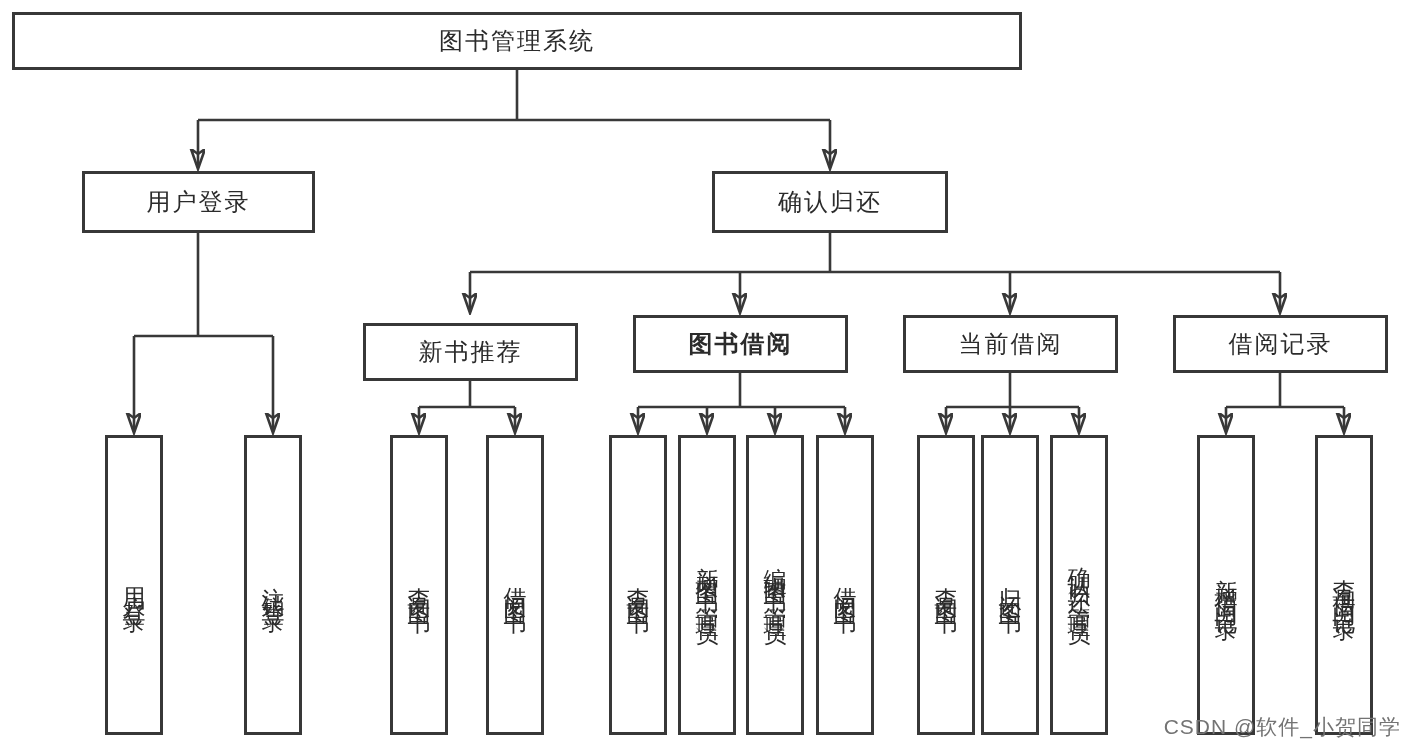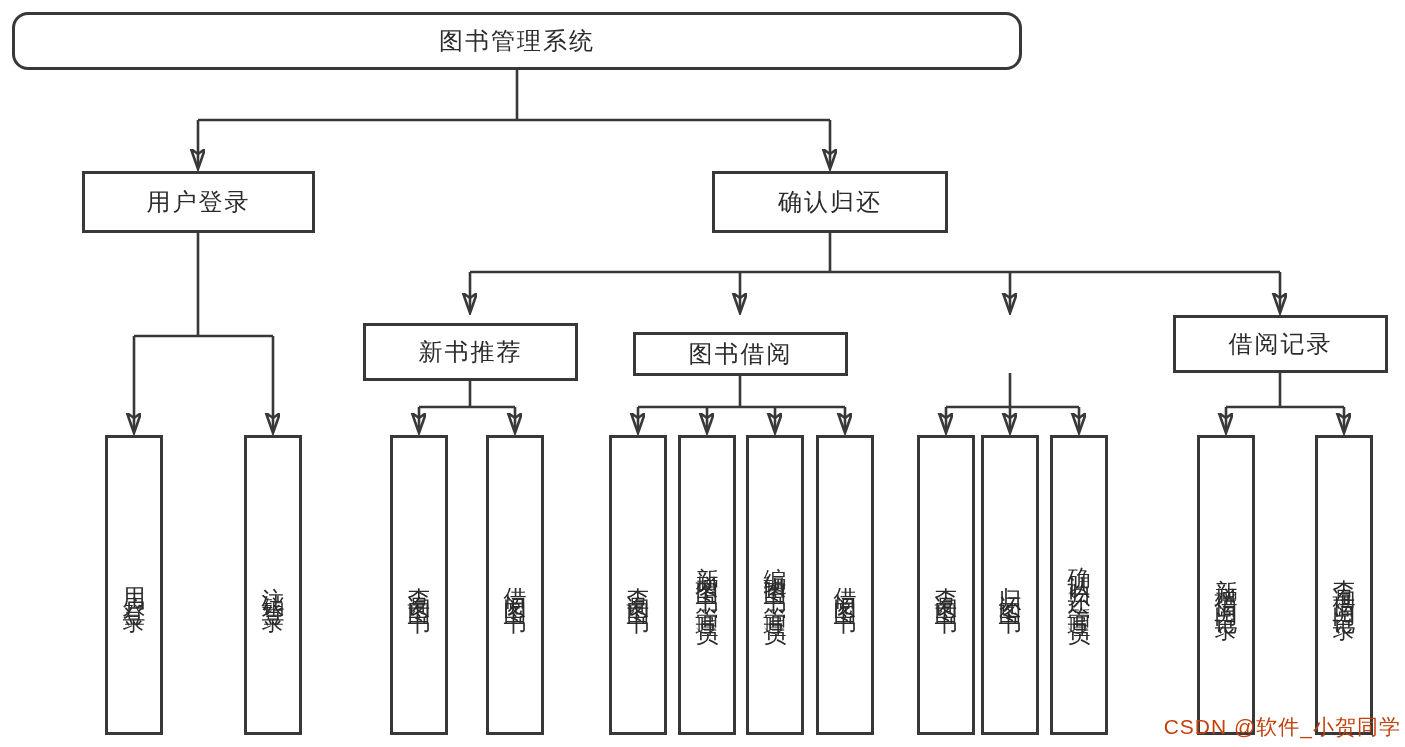--- a/index.html
+++ b/index.html
@@ -13,40 +13,40 @@
     position:absolute; z-index:2; box-sizing:border-box;
     background:#ffffff; border:3px solid #383838; color:#2b2b2b;
     display:flex; align-items:center; justify-content:center;
   }
   .box.h span { font-size:24px; letter-spacing:2px; white-space:nowrap; }
   .box.v span {
     writing-mode:vertical-rl; text-orientation:mixed;
     font-size:23px; letter-spacing:8px; line-height:1;
   }
   
-  .n-root   { left:12px;  top:12px;  width:1010px; height:58px;border-radius:16px; }
+  .n-root   { left:12px;  top:12px;  width:1010px; height:58px; }
   
   .n-login  { left:82px;  top:171px; width:233px; height:62px; }
   .n-mgmt   { left:712px; top:171px; width:236px; height:62px; }
   
   .n-newbook { left:363px;  top:323px; width:215px; height:58px; }
-  .n-borrow  { left:633px;  top:332px; width:215px; height:44px; }
+  .n-borrow  { left:633px;  top:315px; width:215px; height:58px;font-weight:bold; }
   .n-current { left:903px;  top:315px; width:215px; height:58px; }
   .n-records { left:1173px; top:315px; width:215px; height:58px; }
   
   .leaf { top:435px; width:58px; height:300px; }
   .l-1  { left:105px; }  .l-2  { left:244px; }
   .l-3  { left:390px; }  .l-4  { left:486px; }
   .l-5  { left:609px; }  .l-6  { left:678px; }
   .l-7  { left:746px; }  .l-8  { left:816px; }
   .l-9  { left:917px; }  .l-10 { left:981px; } .l-11 { left:1050px; }
   .l-12 { left:1197px; } .l-13 { left:1315px; }
   .watermark {
     position:absolute; right:4px; bottom:6px; z-index:5;
-    font-size:21px; letter-spacing:1px; color:#c2410c; white-space:nowrap;
+    font-size:21px; letter-spacing:1px; color:#737373; white-space:nowrap;
   }
 </style>
 </head>
 <body>
 
 <div class="canvas">
 
   <svg class="connectors" width="1405" height="747">
     <defs>
       <marker id="arrow" markerUnits="userSpaceOnUse" markerWidth="18" markerHeight="24" refX="7" refY="19" orient="auto-start-reverse" viewBox="0 0 14 22">
@@ -108,20 +108,23 @@
   <div class="box h n-mgmt">
     <span>确认归还</span>
   </div>
 
   <div class="box h n-newbook">
     <span>新书推荐</span>
   </div>
   <div class="box h n-borrow">
     <span>图书借阅</span>
   </div>
+  <div class="box h n-current">
+    <span>当前借阅</span>
+  </div>
   <div class="box h n-records">
     <span>借阅记录</span>
   </div>
 
   <div class="box v leaf l-1">
     <span>用户登录</span>
   </div>
   <div class="box v leaf l-2">
     <span>注销登录</span>
   </div>

